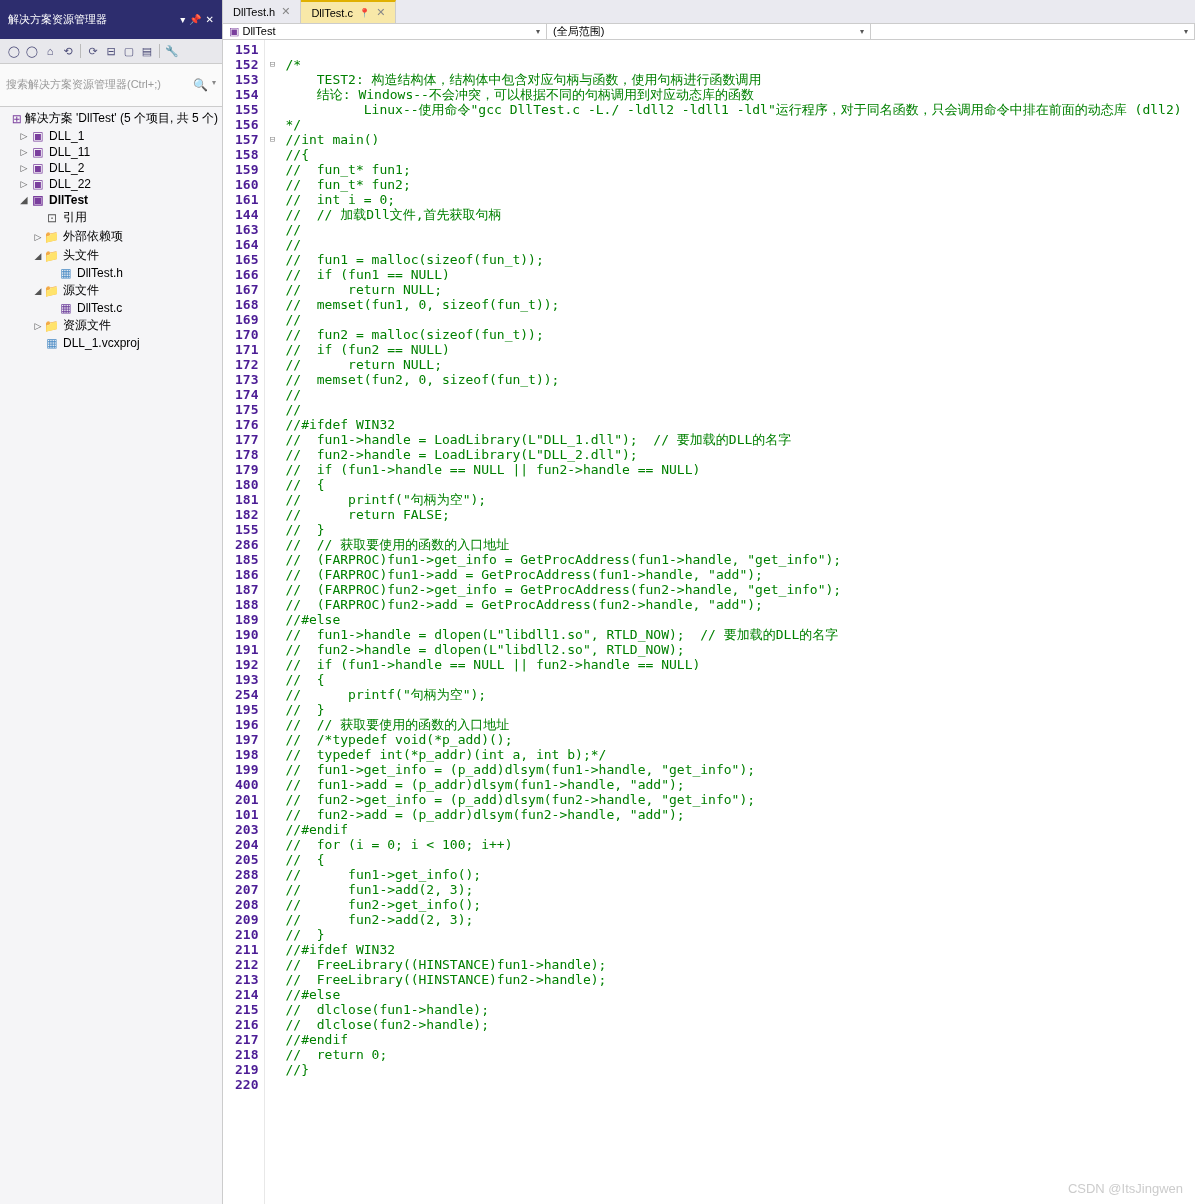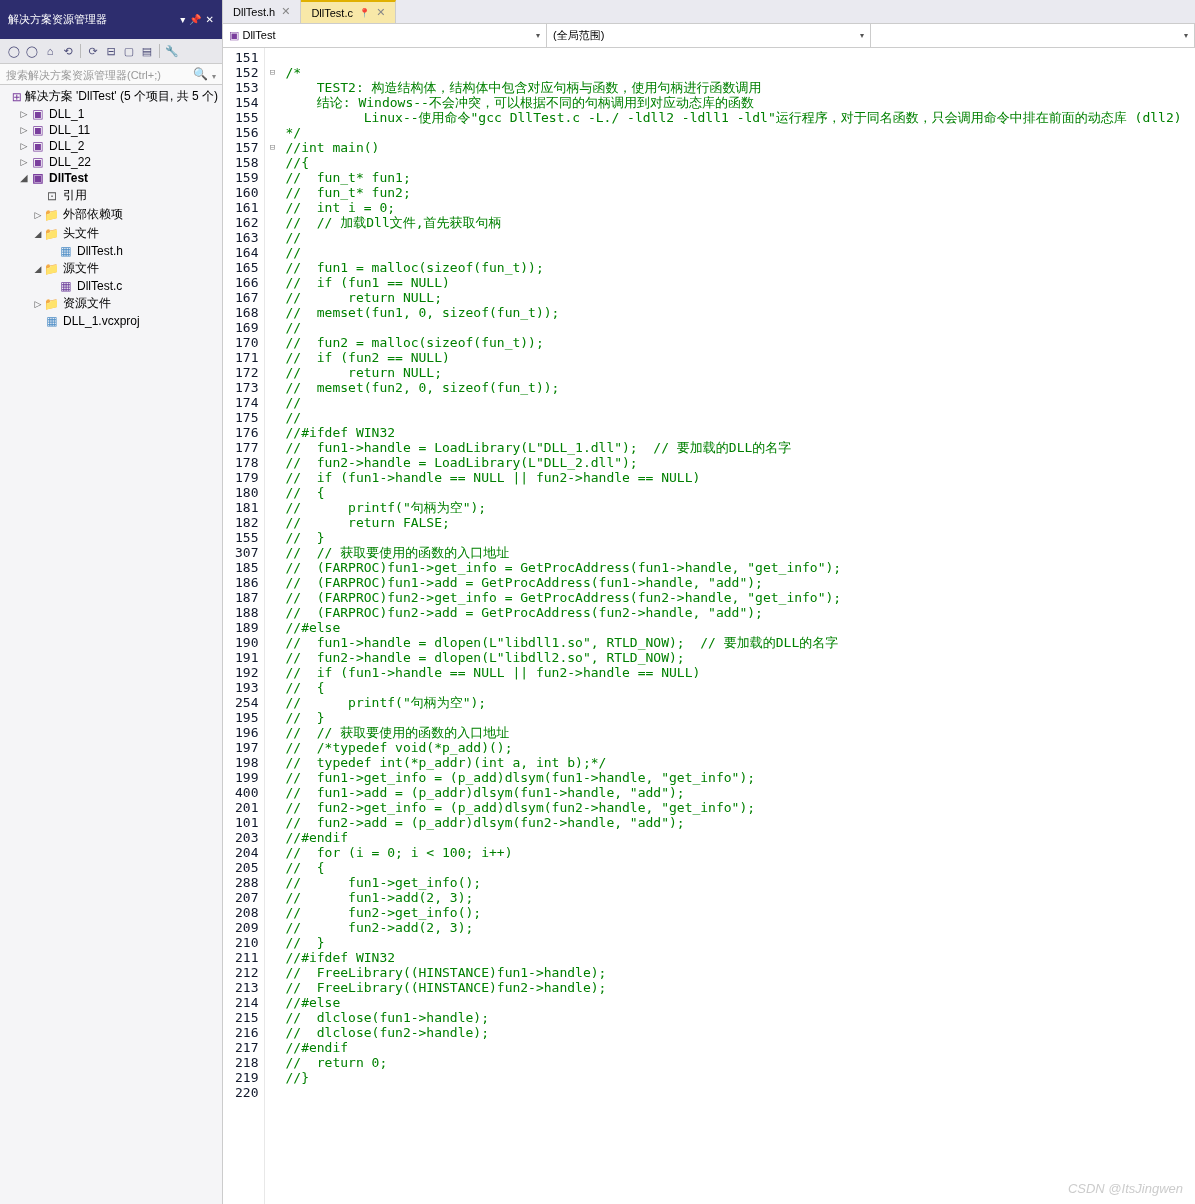--- a/index.html
+++ b/index.html
@@ -4,21 +4,21 @@
 <style>
 * { margin: 0; padding: 0; box-sizing: border-box; }
 body { font-family: "Microsoft YaHei", "Segoe UI", sans-serif; font-size: 12px; background: #fff; display: flex; height: 1204px; width: 1195px; overflow: hidden; }
 .sidebar { width: 223px; background: #e8e8ec; border-right: 1px solid #ccc; display: flex; flex-direction: column; }
 .panel-title { background: #2d2d6e; color: #fff; padding: 12px 8px; display: flex; align-items: center; justify-content: space-between; font-size: 11px; }
 .panel-title-right { display: flex; gap: 4px; }
 .panel-title-right span { cursor: pointer; font-size: 10px; }
 .toolbar { background: #e8e8ec; padding: 4px 6px; display: flex; align-items: center; gap: 2px; border-bottom: 1px solid #ccc; }
 .toolbar-icon { width: 16px; height: 16px; display: inline-flex; align-items: center; justify-content: center; color: #4e4e7a; font-size: 11px; }
 .toolbar-sep { width: 1px; height: 14px; background: #bbb; margin: 0 2px; }
-.search-box { padding: 3px 6px; border-bottom: 1px solid #ccc; display: flex; align-items: flex-end; background: #fafafa; }
+.search-box { padding: 14px 6px; border-bottom: 1px solid #ccc; display: flex; align-items: flex-start; background: #fafafa; }
 .search-box input { flex: 1; border: none; background: transparent; font-size: 11px; outline: none; color: #888; }
 .search-box input::placeholder { color: #999; }
 .search-icon { color: #888; font-size: 12px; margin-left: 4px; }
 .tree { flex: 1; overflow: auto; padding: 2px 0; background: #f5f5f7; }
 .tree-item { display: flex; align-items: center; padding: 1px 4px; cursor: pointer; white-space: nowrap; }
 .tree-item.bold { font-weight: bold; }
 .tree-arrow { width: 12px; text-align: center; color: #555; font-size: 9px; }
 .tree-icon { width: 16px; height: 14px; display: inline-flex; align-items: center; justify-content: center; margin-right: 3px; }
 .icon-sln { color: #7a3e9d; }
 .icon-proj { color: #7a3e9d; }
@@ -28,32 +28,32 @@
 .icon-c { color: #6a3b99; }
 .indent-0 { padding-left: 4px; }
 .indent-1 { padding-left: 18px; }
 .indent-2 { padding-left: 32px; }
 .indent-3 { padding-left: 46px; }
 .editor-area { flex: 1; display: flex; flex-direction: column; background: #fff; position: relative; }
 .tabs { display: flex; background: #eaeaf0; border-bottom: 1px solid #ccc; height: 24px; }
 .tab { padding: 3px 10px; border-right: 1px solid #ccc; display: flex; align-items: center; gap: 6px; font-size: 11px; cursor: pointer; }
 .tab.active { background: #f8e8a8; border-top: 2px solid #e0b000; }
 .tab-close { color: #888; font-size: 11px; }
-.combo-row { display: flex; border-bottom: 1px solid #ccc; background: #fff; height: 24px; }
+.combo-row { display: flex; border-bottom: 1px solid #ccc; background: #fff; height: 16px; }
 .combo { flex: 1; border-right: 1px solid #ccc; padding: 2px 6px; display: flex; align-items: center; justify-content: space-between; font-size: 11px; }
 .combo-arrow { font-size: 8px; color: #555; }
 .code-area { flex: 1; display: flex; overflow: auto; background: #fff; font-family: Consolas, monospace; font-size: 13px; line-height: 15px; }
-.gutter { background: #fff; color: #0f172a; text-align: right; padding: 2px 6px 2px 12px; user-select: none; border-right: 1px solid #e8e8e8; }
+.gutter { background: #fff; color: #4c1d95; text-align: right; padding: 2px 6px 2px 12px; user-select: none; border-right: 1px solid #e8e8e8; font-weight: bold; }
 .gutter div { height: 15px; }
 .fold-col { width: 14px; background: #fff; padding: 2px 0; }
 .fold-col div { height: 15px; text-align: center; color: #888; font-size: 9px; }
 .code { padding: 2px 6px; white-space: pre; color: #000; }
 .code div { height: 15px; }
 .c-comment { color: #008000; }
-.watermark { position: absolute; bottom: 8px; right: 12px; color: #ccc; font-size: 13px; font-family: "Segoe UI", sans-serif; font-style: italic; }
+.watermark { position: absolute; bottom: 8px; right: 12px; color: #ccc; font-size: 13px; font-family: "Segoe UI", sans-serif; }
 </style>
 </head>
 <body>
 
 <div class="sidebar">
   <div class="panel-title">
     <span>解决方案资源管理器</span>
     <div class="panel-title-right">
       <span>▾</span>
       <span>📌</span>
@@ -184,21 +184,21 @@
         <div>152</div>
         <div>153</div>
         <div>154</div>
         <div>155</div>
         <div>156</div>
         <div>157</div>
         <div>158</div>
         <div>159</div>
         <div>160</div>
         <div>161</div>
-        <div>162</div>
+        <div>144</div>
         <div>163</div>
         <div>164</div>
         <div>165</div>
         <div>166</div>
         <div>167</div>
         <div>168</div>
         <div>169</div>
         <div>170</div>
         <div>171</div>
         <div>172</div>
@@ -206,21 +206,21 @@
         <div>174</div>
         <div>175</div>
         <div>176</div>
         <div>177</div>
         <div>178</div>
         <div>179</div>
         <div>180</div>
         <div>181</div>
         <div>182</div>
         <div>155</div>
-        <div>307</div>
+        <div>286</div>
         <div>185</div>
         <div>186</div>
         <div>187</div>
         <div>188</div>
         <div>189</div>
         <div>190</div>
         <div>191</div>
         <div>192</div>
         <div>193</div>
         <div>254</div>

